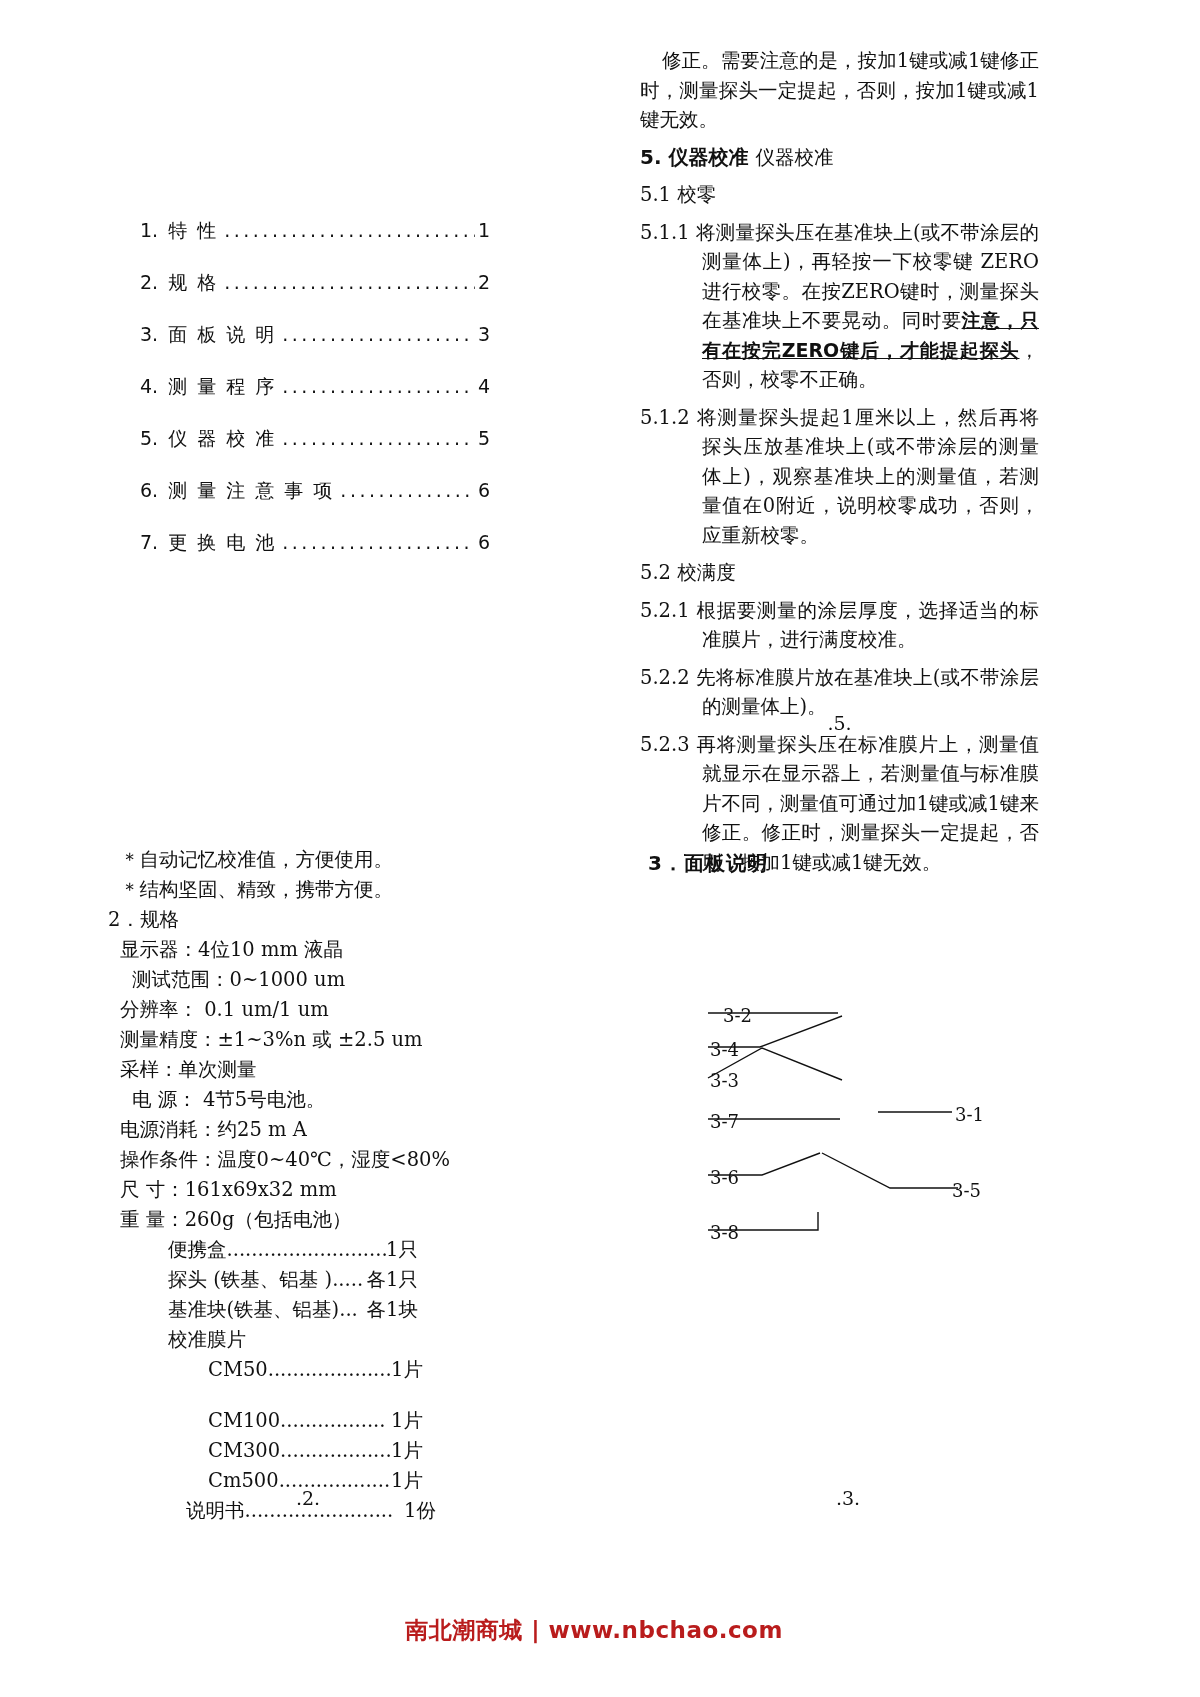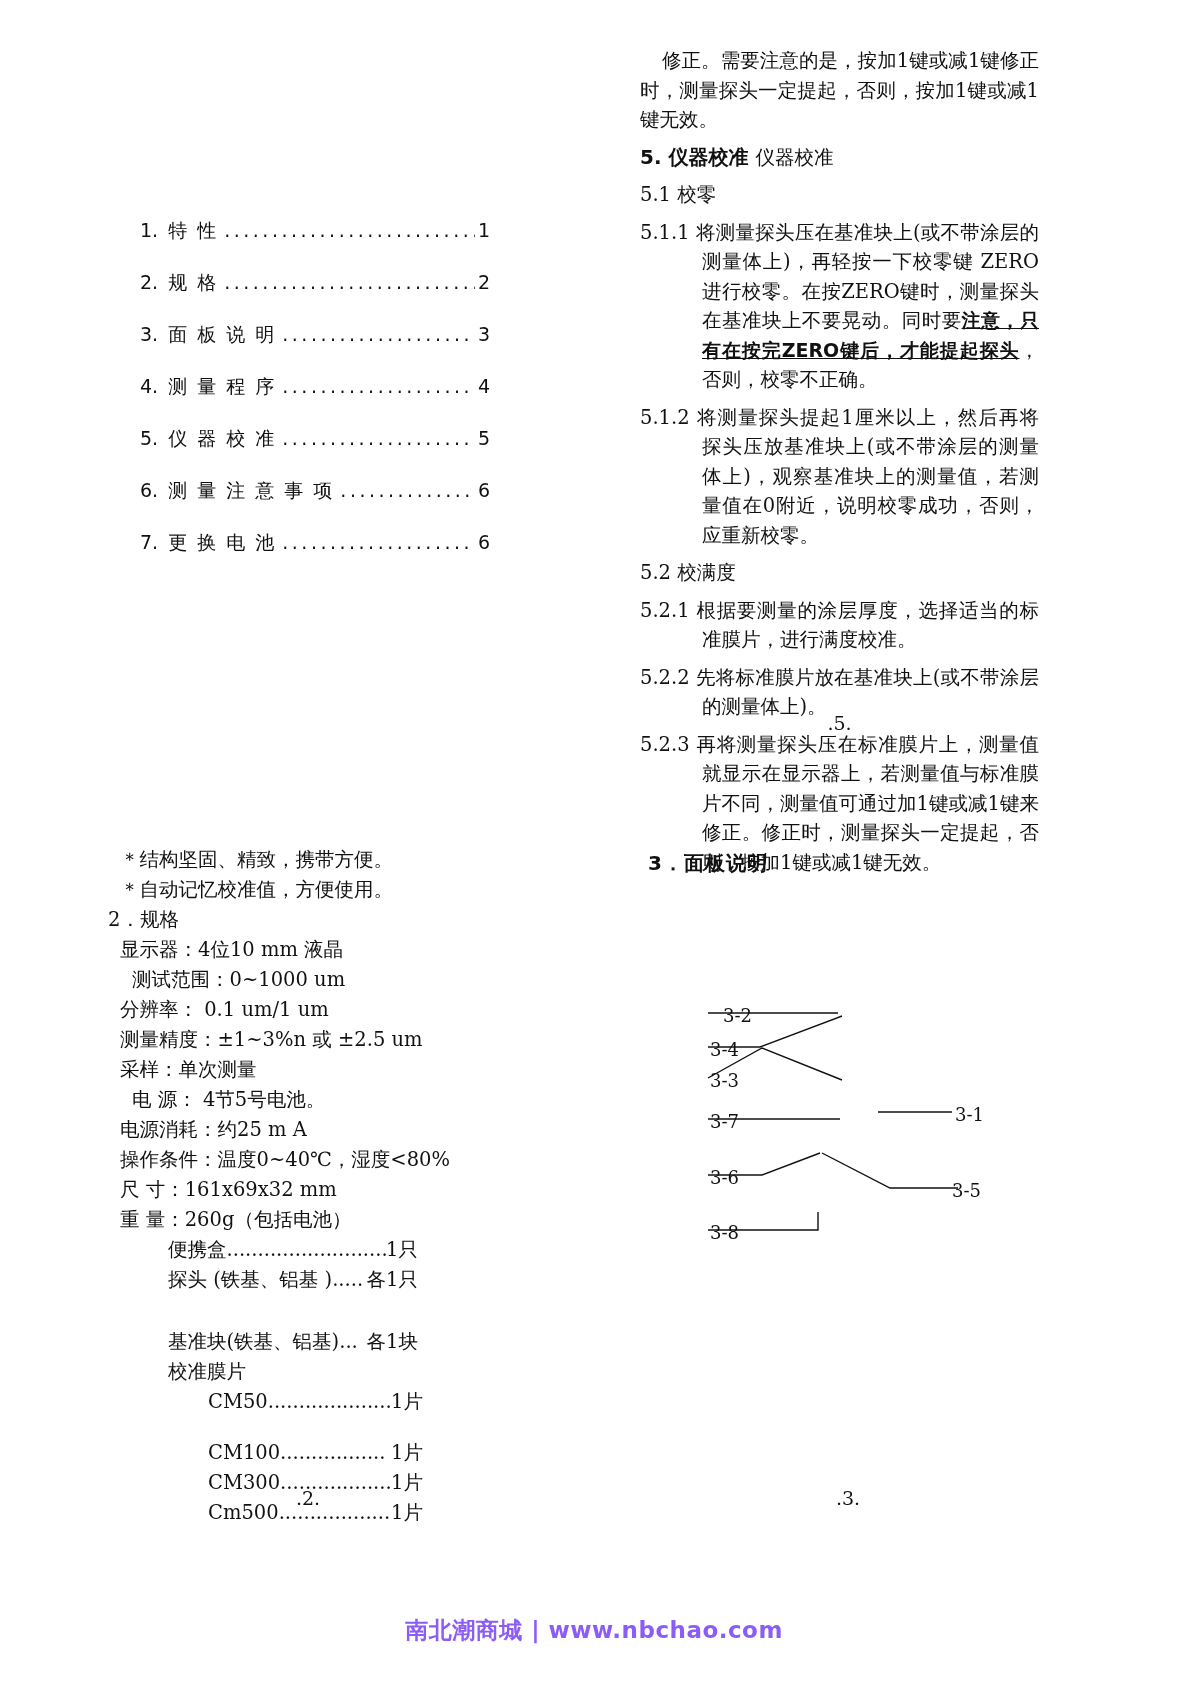--- a/index.html
+++ b/index.html
@@ -146,21 +146,21 @@
   }
 
   
   #footer {
     position: absolute;
     left: 0; right: 12px; top: 1615px;
     text-align: center;
     font-size: 23px;
     font-weight: bold;
     font-family: "DejaVu Sans", "Liberation Sans", sans-serif;
-    color: #8b5cf6;
+    color: #b91c1c;
     letter-spacing: 0.5px;
   }
 </style>
 </head>
 <body>
 
 <div class="page">
 
 
   <div class="blk" id="toc-list">
@@ -225,22 +225,22 @@
 
     <p>5.2 校满度</p>
     <p class="hang3">5.2.1 根据要测量的涂层厚度，选择适当的标准膜片，进行满度校准。</p>
     <p class="hang3">5.2.2 先将标准膜片放在基准块上(或不带涂层的测量体上)。</p>
     <p class="hang3">5.2.3 再将测量探头压在标准膜片上，测量值就显示在显示器上，若测量值与标准膜片不同，测量值可通过加1键或减1键来修正。修正时，测量探头一定提起，否则，按加1键或减1键无效。</p>
   </div>
 
   <div class="blk" id="pg5-folio">.5.</div>
 
   <div class="blk" id="left-bottom">
+    <p class="ind1">＊自动记忆校准值，方便使用。</p>
     <p class="ind1">＊结构坚固、精致，携带方便。</p>
-    <p class="ind1">＊自动记忆校准值，方便使用。</p>
 
     <p>2．规格</p>
 
     <p class="ind1">显示器：4位10 mm 液晶</p>
     <p class="ind2">测试范围：0~1000 um</p>
     <p class="ind1">分辨率： 0.1 um/1 um</p>
     <p class="ind1">测量精度：±1~3%n 或 ±2.5 um</p>
     <p class="ind1">采样：单次测量</p>
     <p class="ind2">电  源： 4节5号电池。</p>
     <p class="ind1">电源消耗：约25 m A</p>
@@ -251,21 +251,21 @@
     <div class="acc-row ind3" style="width:250px;">
       <span class="acc-name">便携盒</span>
       <span class="acc-dots">..........................</span>
       <span class="acc-qty">1只</span>
     </div>
     <div class="acc-row ind3" style="width:250px;">
       <span class="acc-name">探头 (铁基、铝基 )</span>
       <span class="acc-dots">.....</span>
       <span class="acc-qty">各1只</span>
     </div>
-    <div class="acc-row ind3" style="width:250px;margin-top:32px;">
+    <div class="acc-row ind3" style="width:250px;">
       <span class="acc-name">基准块(铁基、铝基)</span>
       <span class="acc-dots">...</span>
       <span class="acc-qty">各1块</span>
     </div>
 
     <p class="ind3">校准膜片</p>
 
     <div class="acc-row ind4" style="width:215px;">
       <span class="acc-name">CM50...</span>
       <span class="acc-dots">..................</span>
@@ -278,20 +278,25 @@
     </div>
     <div class="acc-row ind4" style="width:215px;">
       <span class="acc-name">CM300</span>
       <span class="acc-dots">...................</span>
       <span class="acc-qty">1片</span>
     </div>
     <div class="acc-row ind4" style="width:215px;">
       <span class="acc-name">Cm500</span>
       <span class="acc-dots">...................</span>
       <span class="acc-qty">1片</span>
+    </div>
+    <div class="acc-row ind3" style="width:250px; padding-left:78px;">
+      <span class="acc-name">说明书</span>
+      <span class="acc-dots">........................</span>
+      <span class="acc-qty">1份</span>
     </div>
   </div>
 
   <div class="blk" id="folio-2">.2.</div>
 
   <div class="blk" id="panel-head">3．面板说明</div>
 
   <svg id="diagram" viewBox="0 0 320 270">
     <g stroke="#111" stroke-width="1.4" fill="none">
 

